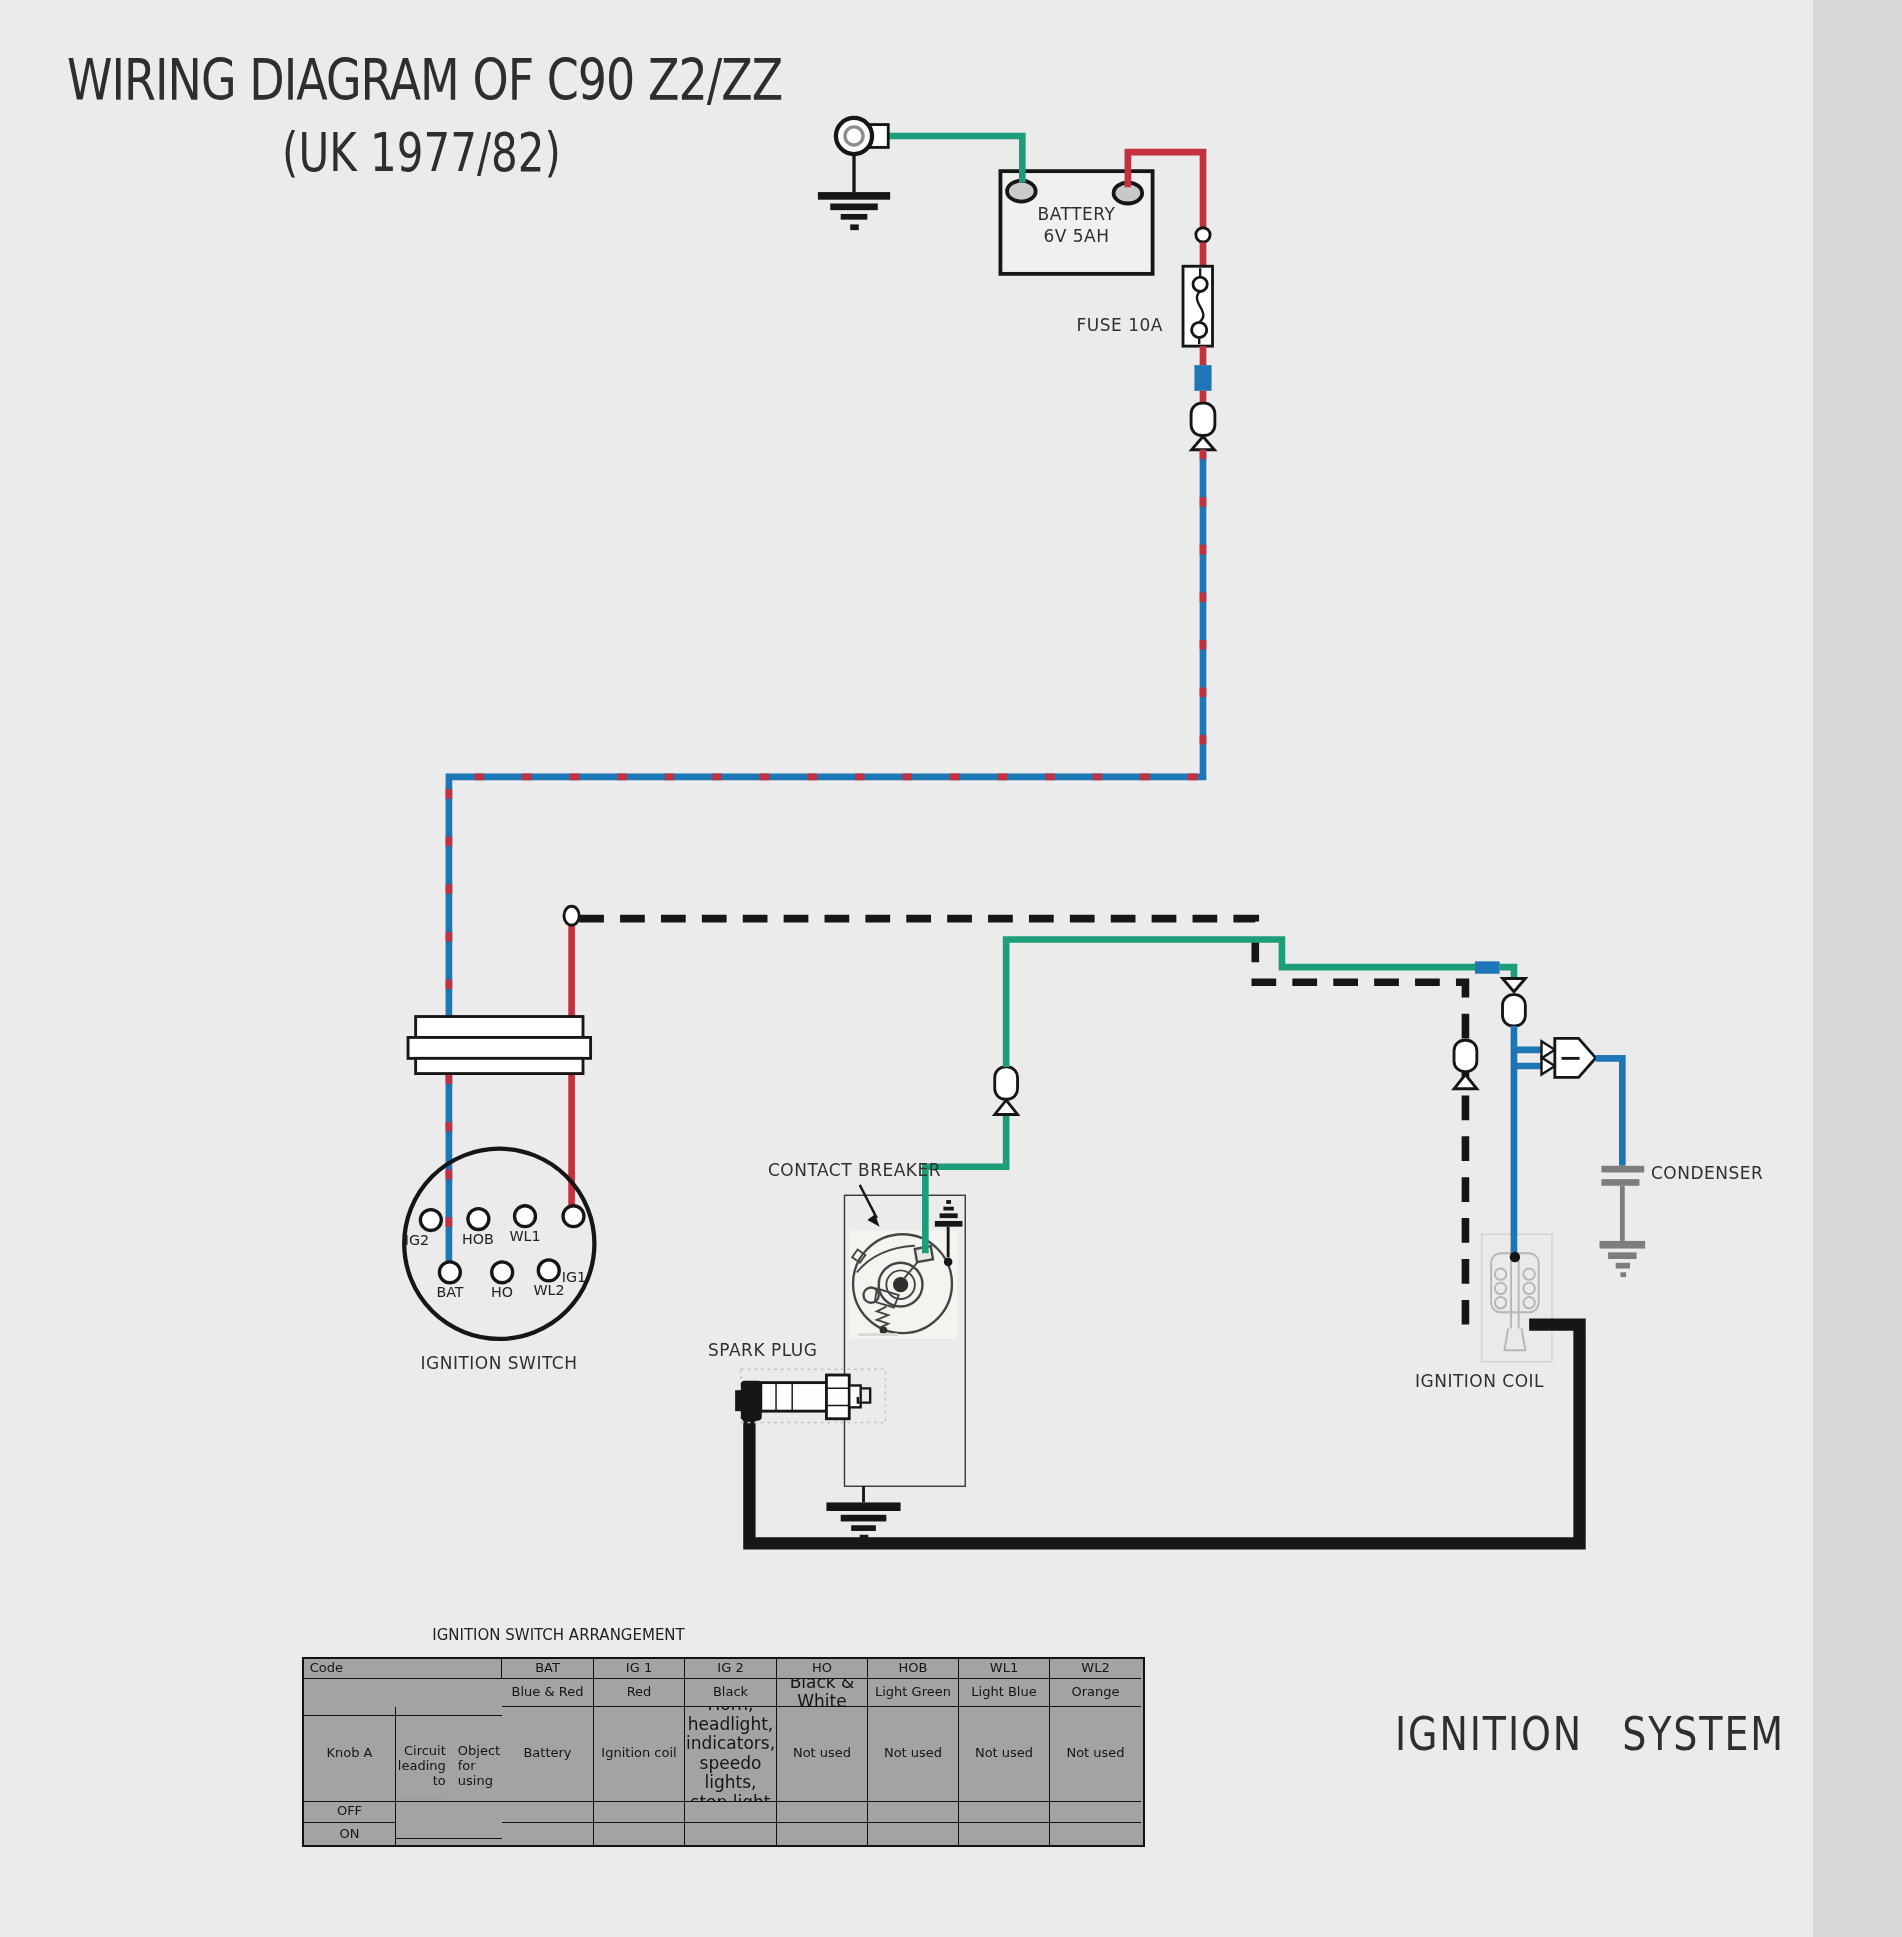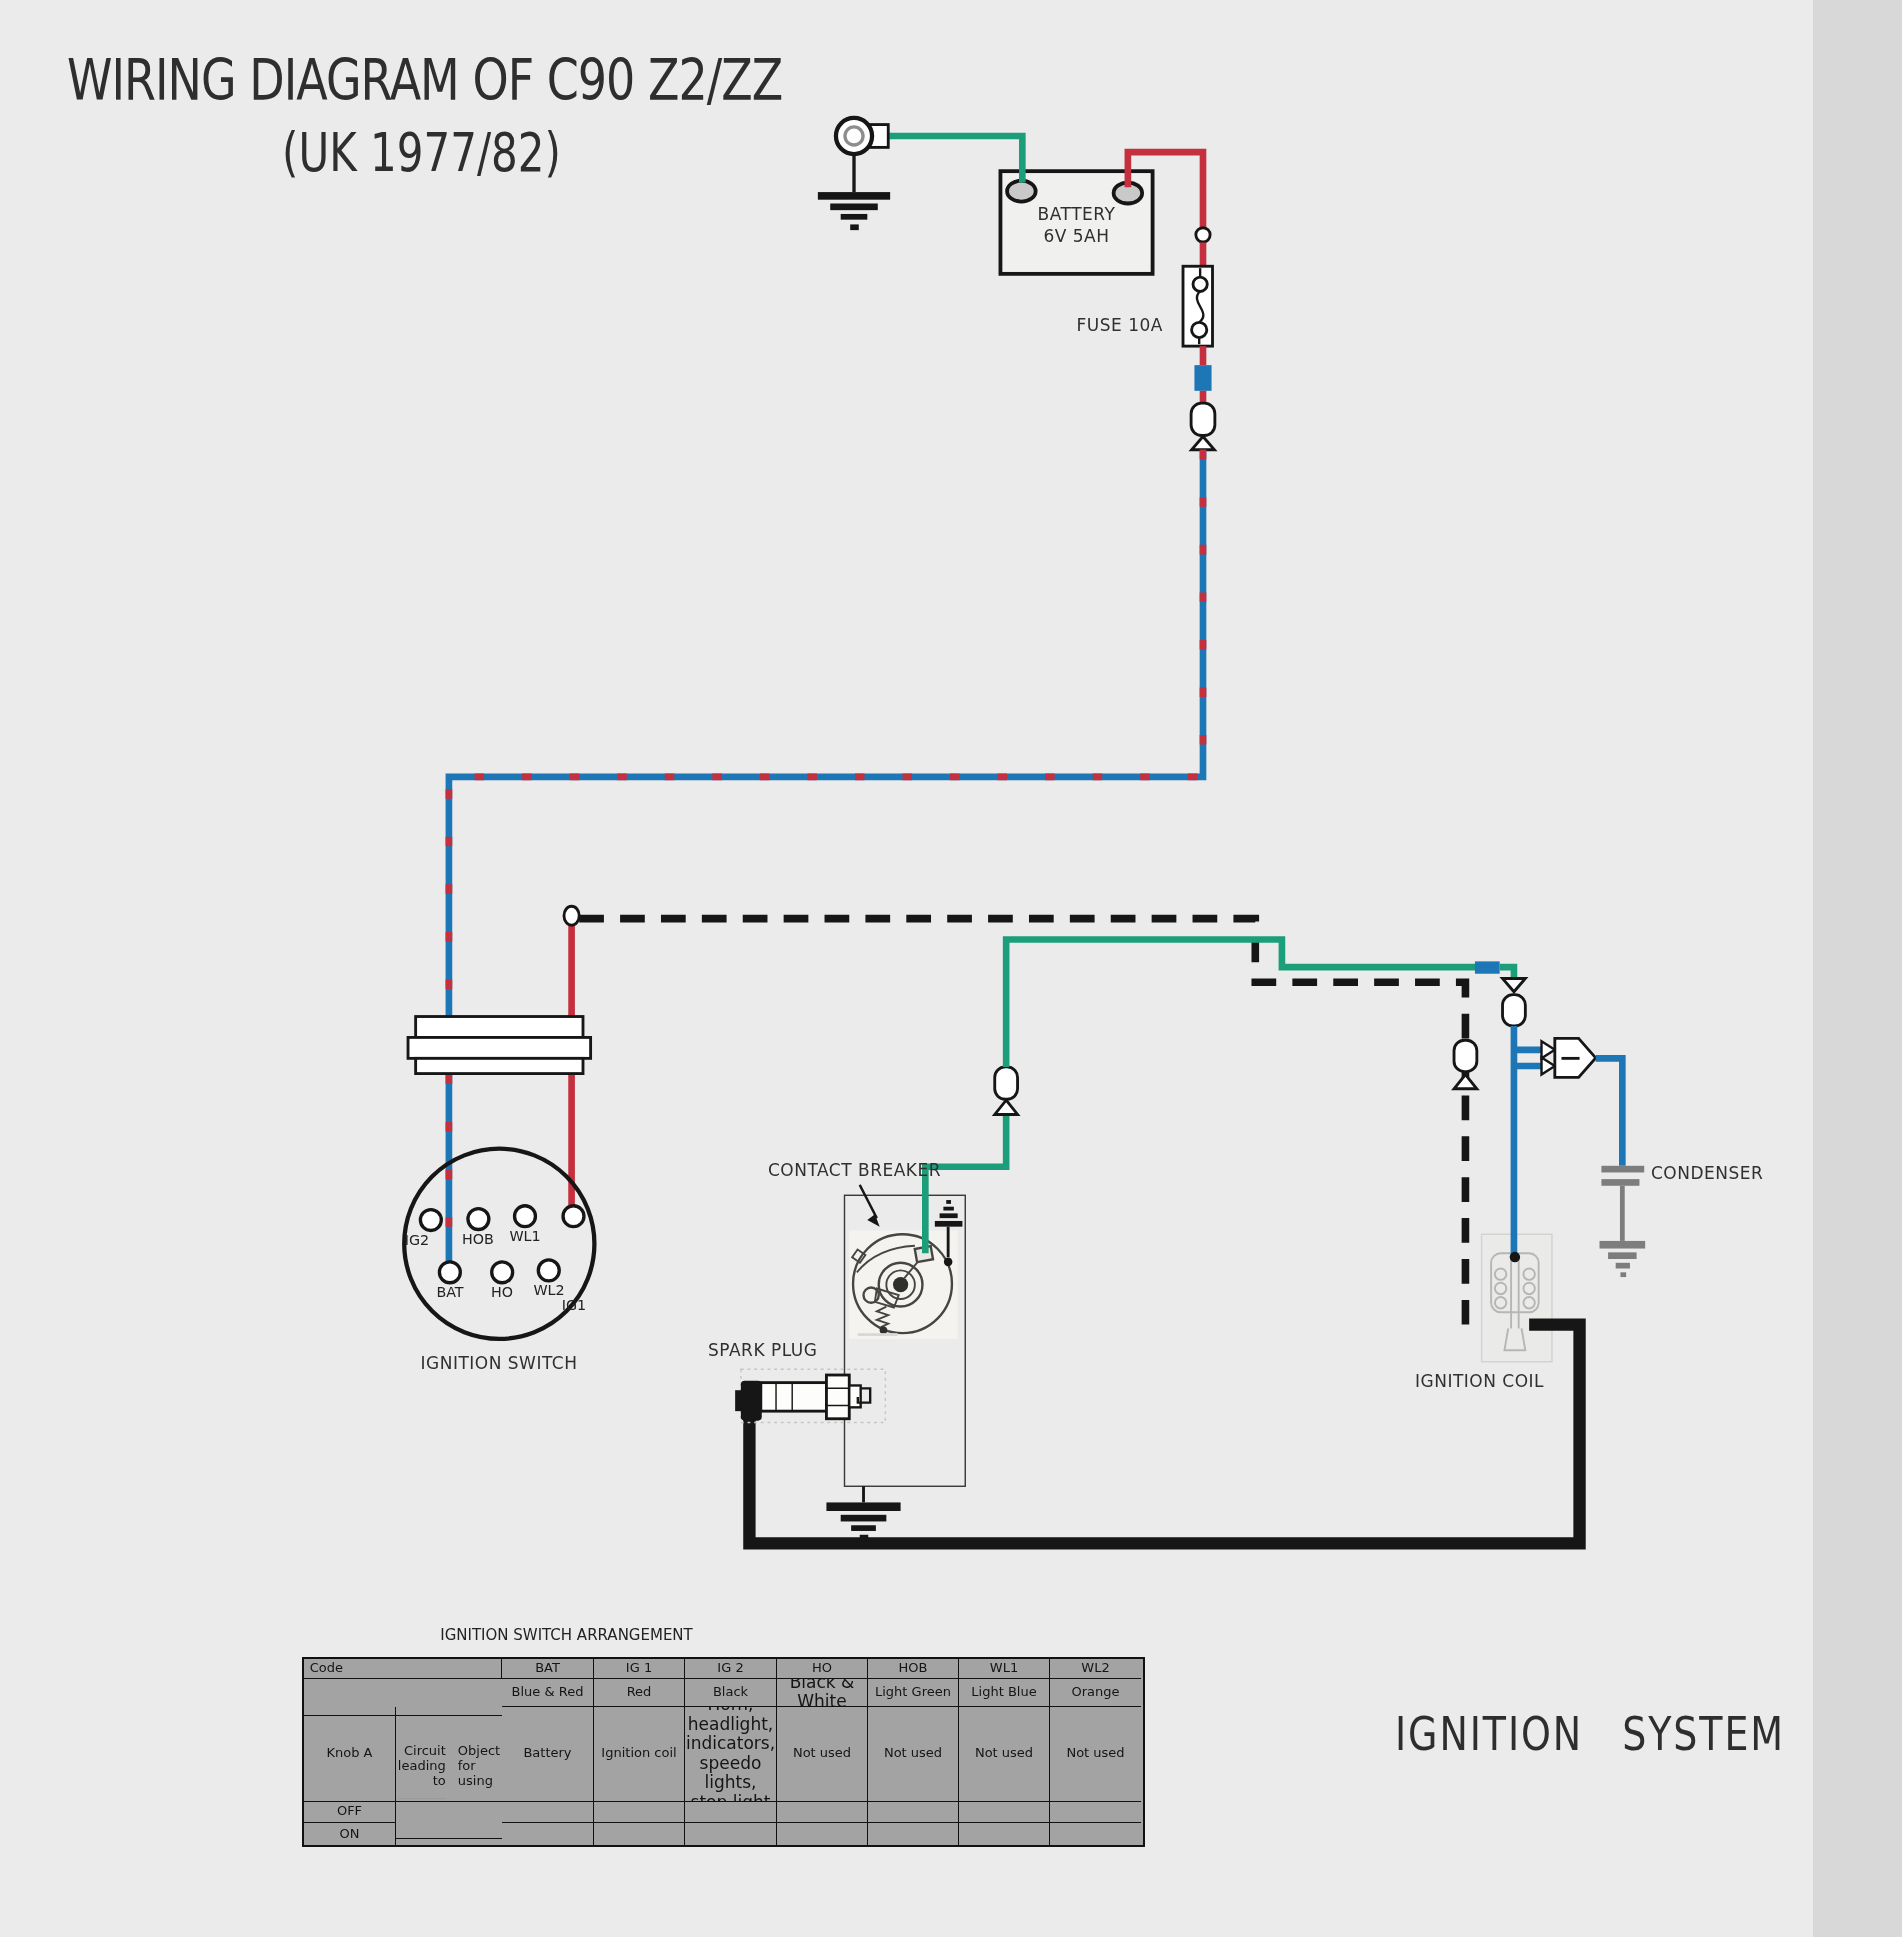--- a/index.html
+++ b/index.html
@@ -10,21 +10,21 @@
   .title1{left:67px;top:46px;width:709px;text-align:center;font-size:46px;letter-spacing:-1px;
           transform:scaleY(1.25);transform-origin:top center;color:#2e2e2e;}
   .title2{left:67px;top:122px;width:709px;text-align:center;font-size:42px;
           transform:scaleY(1.25);transform-origin:top center;color:#2e2e2e;}
   .complabel{font-size:17px;letter-spacing:0.5px;color:#303030;transform:scaleY(1.08);transform-origin:top left;}
   .batttxt{position:absolute;left:1012px;width:129px;text-align:center;font-size:17px;color:#2f2f2f;letter-spacing:0.5px;}
   .fuselbl{left:1011px;top:314px;width:152px;text-align:right;}
   .termlbl{position:absolute;width:42px;text-align:center;font-size:14.3px;color:#222;}
   .bigfoot{left:1381px;top:1708px;width:418px;text-align:center;font-size:38px;letter-spacing:1.9px;word-spacing:25px;
            transform:scaleY(1.2);transform-origin:top center;color:#2e2e2e;}
-  .tbl-title{left:430px;top:1626px;width:257px;text-align:center;font-size:15px;color:#222;margin-left:8px;}
+  .tbl-title{left:430px;top:1626px;width:257px;text-align:center;font-size:15px;color:#222;}
   
   .switch-table{position:absolute;left:302px;top:1657px;width:839px;height:186px;background:#a3a3a3;
     border:2.9px solid #111;box-sizing:content-box;display:grid;
     grid-template-columns:92px 106px 92px 91px 92px 91px 91px 91px 91px;
     grid-template-rows:20px 27.6px 95px 21px 23px;font-size:13px;color:#151515;}
   .switch-table>div{border-right:1.9px solid #111;border-bottom:1.9px solid #111;box-sizing:border-box;
     display:flex;align-items:center;justify-content:center;text-align:center;overflow:hidden;line-height:1.15;}
   .switch-table>div:nth-child(9n){border-right:none;margin-top:36px;}
   .cell-left{justify-content:flex-start !important;text-align:left !important;padding-left:5.7px;}
   .span2{grid-column:span 2;}
@@ -241,21 +241,21 @@
   <div class="lbl complabel" style="left:768px;top:1159px;">CONTACT BREAKER</div>
   <div class="lbl complabel" style="left:708px;top:1339px;">SPARK PLUG</div>
   <div class="lbl complabel" style="left:404px;top:1352px;width:190px;text-align:center;">IGNITION SWITCH</div>
   <div class="lbl complabel" style="left:1415px;top:1370px;">IGNITION COIL</div>
   <div class="lbl complabel" style="left:1651px;top:1162px;">CONDENSER</div>
   <div class="lbl bigfoot">IGNITION SYSTEM</div>
 
   <div class="termlbl" style="left:396px;top:1232px;">IG2</div>
   <div class="termlbl" style="left:457px;top:1231px;">HOB</div>
   <div class="termlbl" style="left:504px;top:1228px;">WL1</div>
-  <div class="termlbl" style="left:553px;top:1297px;">IG1</div>
+  <div class="termlbl" style="left:553px;top:1269px;">IG1</div>
   <div class="termlbl" style="left:429px;top:1284px;">BAT</div>
   <div class="termlbl" style="left:481px;top:1284px;">HO</div>
   <div class="termlbl" style="left:528px;top:1282px;">WL2</div>
 
   <div class="lbl tbl-title">IGNITION SWITCH ARRANGEMENT</div>
 
   <div class="switch-table">
 
     <div class="span2 cell-left">Code</div>
     <div>BAT</div>

